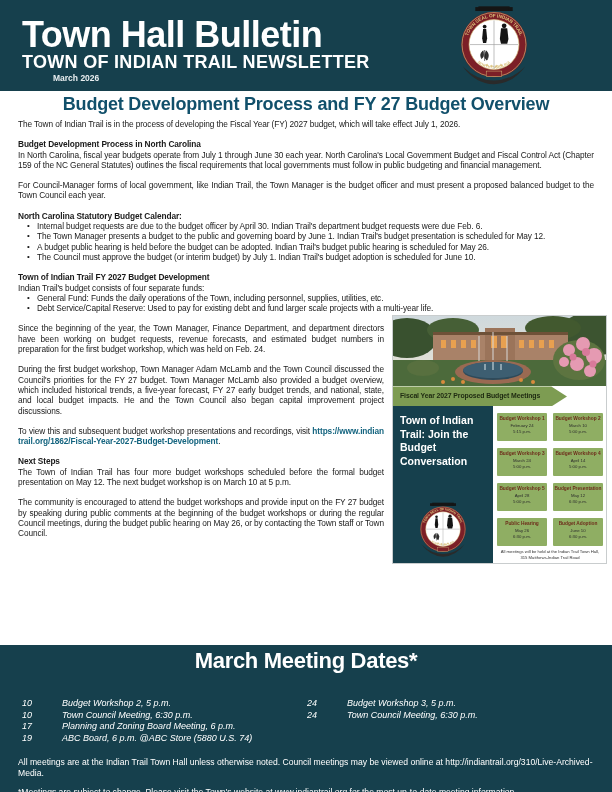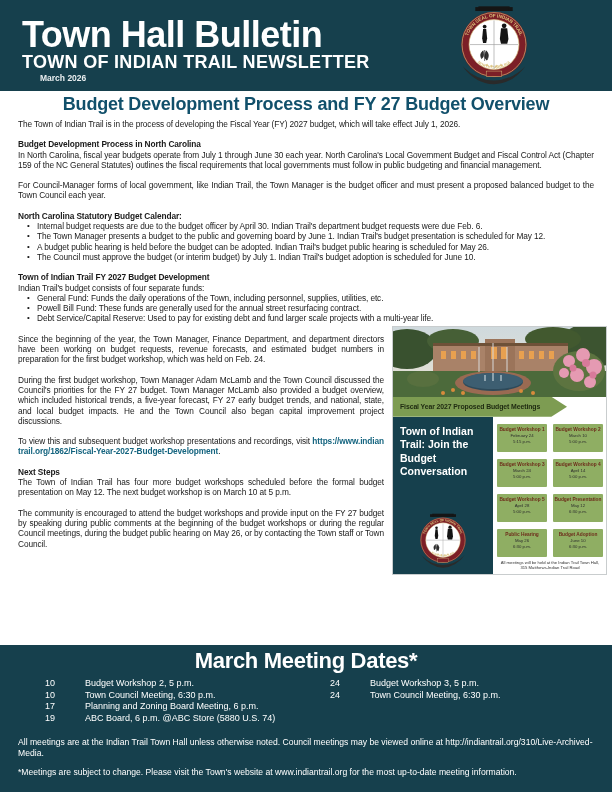--- a/index.html
+++ b/index.html
@@ -2,21 +2,21 @@
 <html><head>
 <meta charset="utf-8">
 <style>
   html,body{margin:0;padding:0;background:#ffffff;}
   .page{position:relative;width:612px;height:792px;background:#ffffff;overflow:hidden;
         font-family:"Liberation Sans",sans-serif;color:#1a1a1a;}
   
   .masthead{position:absolute;top:0;left:0;width:612px;height:91px;background:#16404d;}
   .mast-title{position:absolute;left:22px;top:14px;font-size:36px;font-weight:bold;color:#ffffff;letter-spacing:-0.5px;}
   .mast-sub{position:absolute;left:22px;top:52px;font-size:18px;font-weight:bold;color:#ffffff;letter-spacing:0.3px;}
-  .mast-date{position:absolute;left:40px;top:73px;font-size:8.5px;font-weight:bold;color:#e9eef0;}
+  .mast-date{position:absolute;left:53px;top:73px;font-size:8.5px;font-weight:bold;color:#e9eef0;}
   .mast-seal{position:absolute;left:455px;top:5px;width:78px;height:83px;}
   
   .article{position:absolute;top:91px;left:0;width:612px;height:554px;padding:3px 18px 0;box-sizing:border-box;overflow:hidden;}
   .art-title{text-align:center;font-size:18px;font-weight:bold;color:#11506b;letter-spacing:-0.2px;margin:0 0 4px;}
   .article p,.article li{font-size:8.3px;line-height:10.3px;letter-spacing:-0.1px;text-align:justify;margin:0;}
   .article p.gap{margin-top:10px;}
   .bhead{font-weight:bold;}
   ul.blist{margin:0;padding:0;list-style:none;}
   ul.blist li{position:relative;padding-left:19px;}
   ul.blist li::before{content:"•";position:absolute;left:9px;top:0;font-size:8px;}
@@ -32,21 +32,21 @@
   .flyer-panel-title{font-size:10.5px;font-weight:bold;color:#ffffff;line-height:13.5px;}
   .flyer-seal{position:absolute;left:23px;bottom:4px;width:54px;height:57px;}
   .cards{position:absolute;left:104px;top:97px;width:106px;display:grid;grid-template-columns:1fr 1fr;gap:7px 6px;}
   .card{height:28px;background:#8fae63;border-radius:1px;text-align:center;padding-top:3px;box-sizing:border-box;}
   .card .ct{font-size:4.8px;font-weight:bold;color:#6d2c1a;line-height:6.5px;}
   .card .cd,.card .cm{font-size:4.3px;color:#2c2c2c;line-height:6px;}
   .flyer-addr{position:absolute;left:102px;top:233px;width:110px;text-align:center;font-size:4.2px;line-height:5.5px;color:#333;}
   
   .band{position:absolute;top:645px;left:0;width:612px;height:147px;background:#16404d;color:#ffffff;}
   .band-title{text-align:center;font-size:22px;font-weight:bold;margin-top:3px;letter-spacing:-0.3px;}
-  .band-cols{display:flex;margin-top:4px;padding-left:45px;}
+  .band-cols{display:flex;margin-top:24px;padding-left:22px;font-style:italic;}
   .band-col{width:285px;}
   .band-col.right{width:auto;}
   .mrow{display:flex;font-size:9px;line-height:11.5px;}
   .mday{width:40px;}
   .band-notes{padding:0 18px;margin-top:13px;}
   .band-notes p{font-size:8.6px;line-height:10.5px;margin:0;}
   .band-notes p + p{margin-top:9px;}
 </style>
 </head>
 <body>
@@ -112,21 +112,20 @@
       <li>Internal budget requests are due to the budget officer by April 30. Indian Trail's department budget requests were due Feb. 6.</li>
       <li>The Town Manager presents a budget to the public and governing board by June 1. Indian Trail's budget presentation is scheduled for May 12.</li>
       <li>A budget public hearing is held before the budget can be adopted. Indian Trail's budget public hearing is scheduled for May 26.</li>
       <li>The Council must approve the budget (or interim budget) by July 1. Indian Trail's budget adoption is scheduled for June 10.</li>
     </ul>
 
     <p class="gap bhead">Town of Indian Trail FY 2027 Budget Development</p>
     <p>Indian Trail's budget consists of four separate funds:</p>
     <ul class="blist">
       <li>General Fund: Funds the daily operations of the Town, including personnel, supplies, utilities, etc.</li>
-      <li>Powell Bill Fund: These funds are generally used for the annual street resurfacing contract.</li>
       <li>Debt Service/Capital Reserve: Used to pay for existing debt and fund larger scale projects with a multi-year life.</li>
     </ul>
 
     <div class="flyer">
       <svg class="flyer-photo" viewBox="0 0 213 70" preserveAspectRatio="none">
         <defs>
           <linearGradient id="sky" x1="0" y1="0" x2="0" y2="1">
             <stop offset="0" stop-color="#cfd9dd"></stop>
               <stop offset="1" stop-color="#e9e2d2"></stop>
           </linearGradient>

